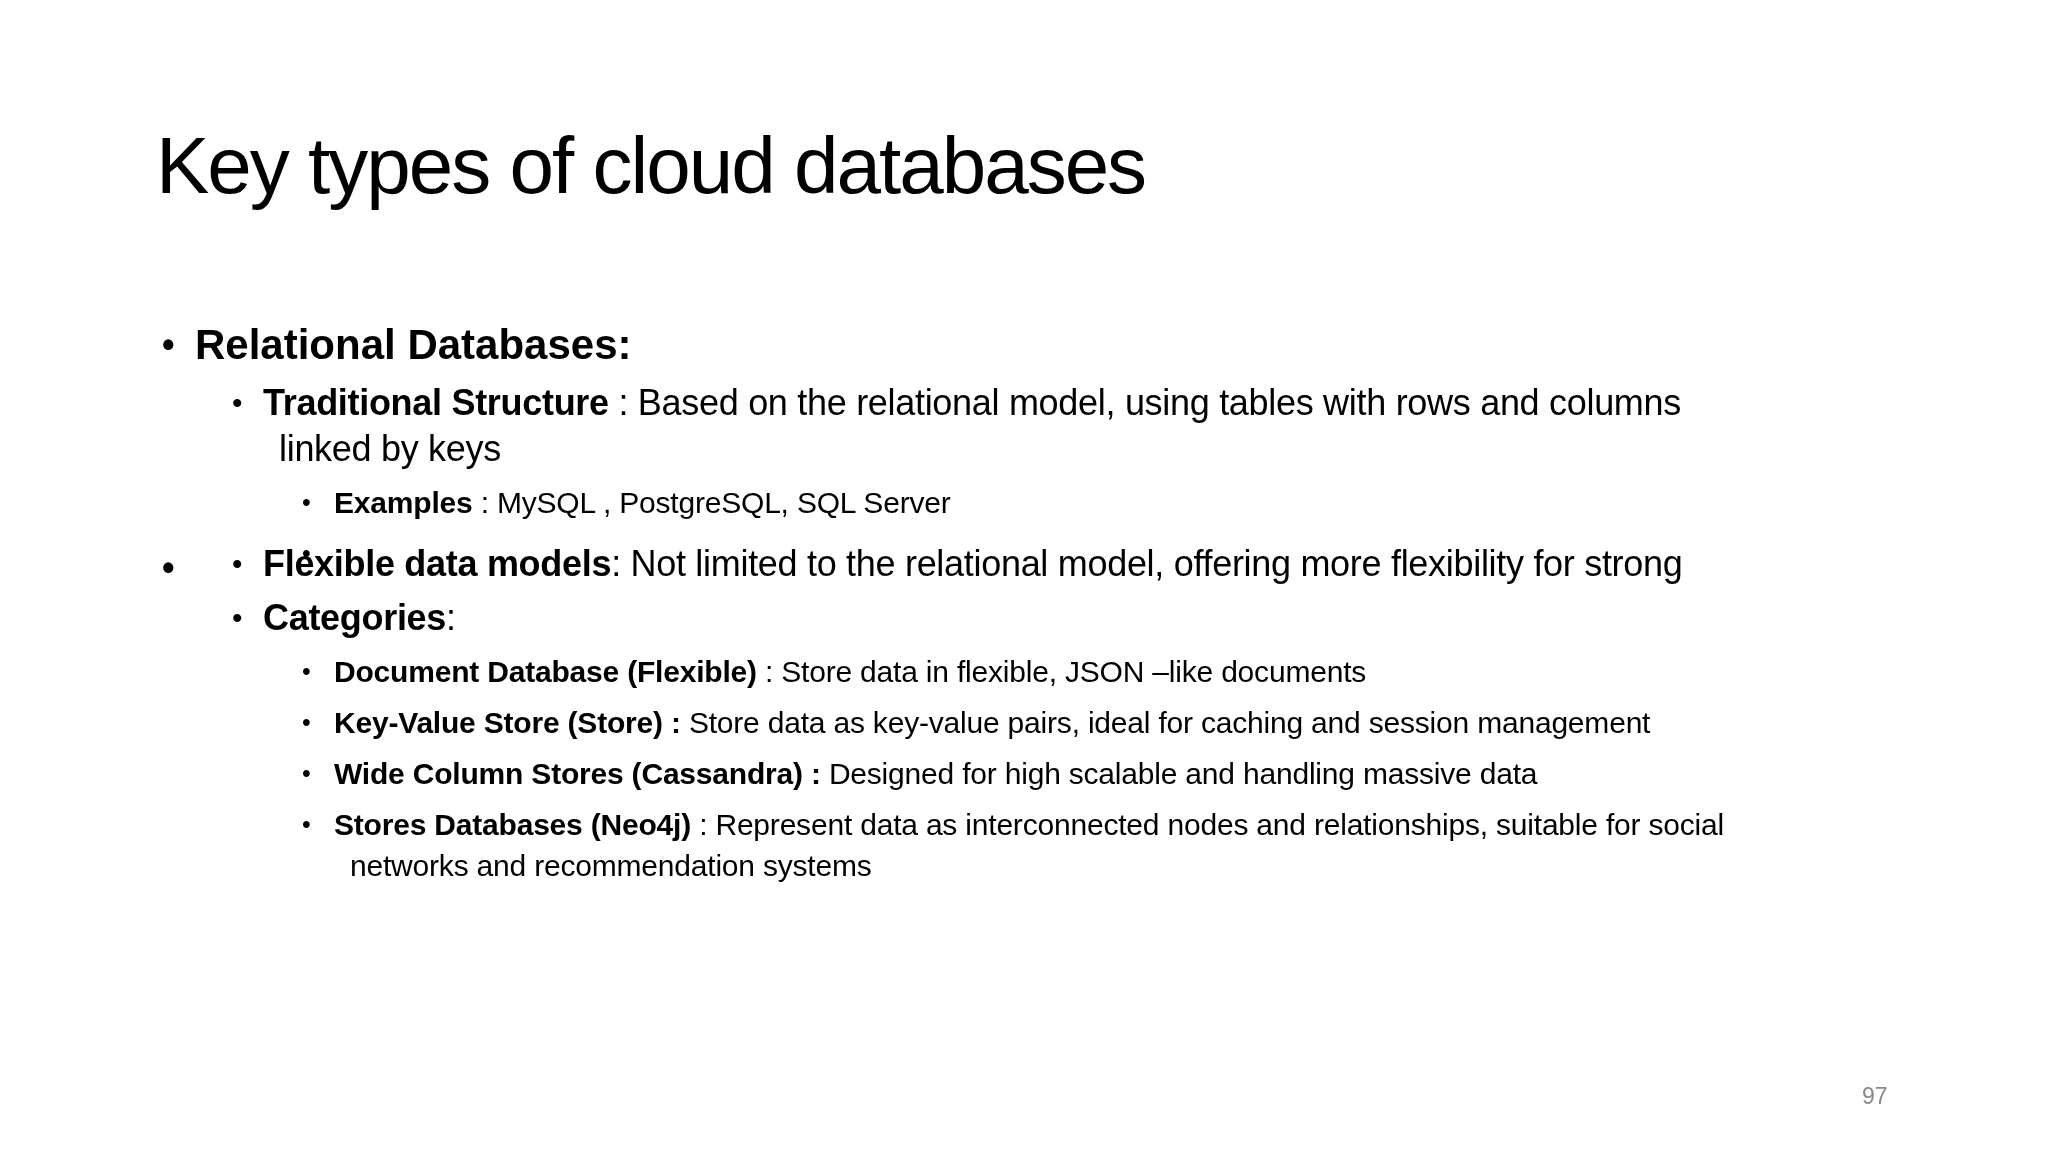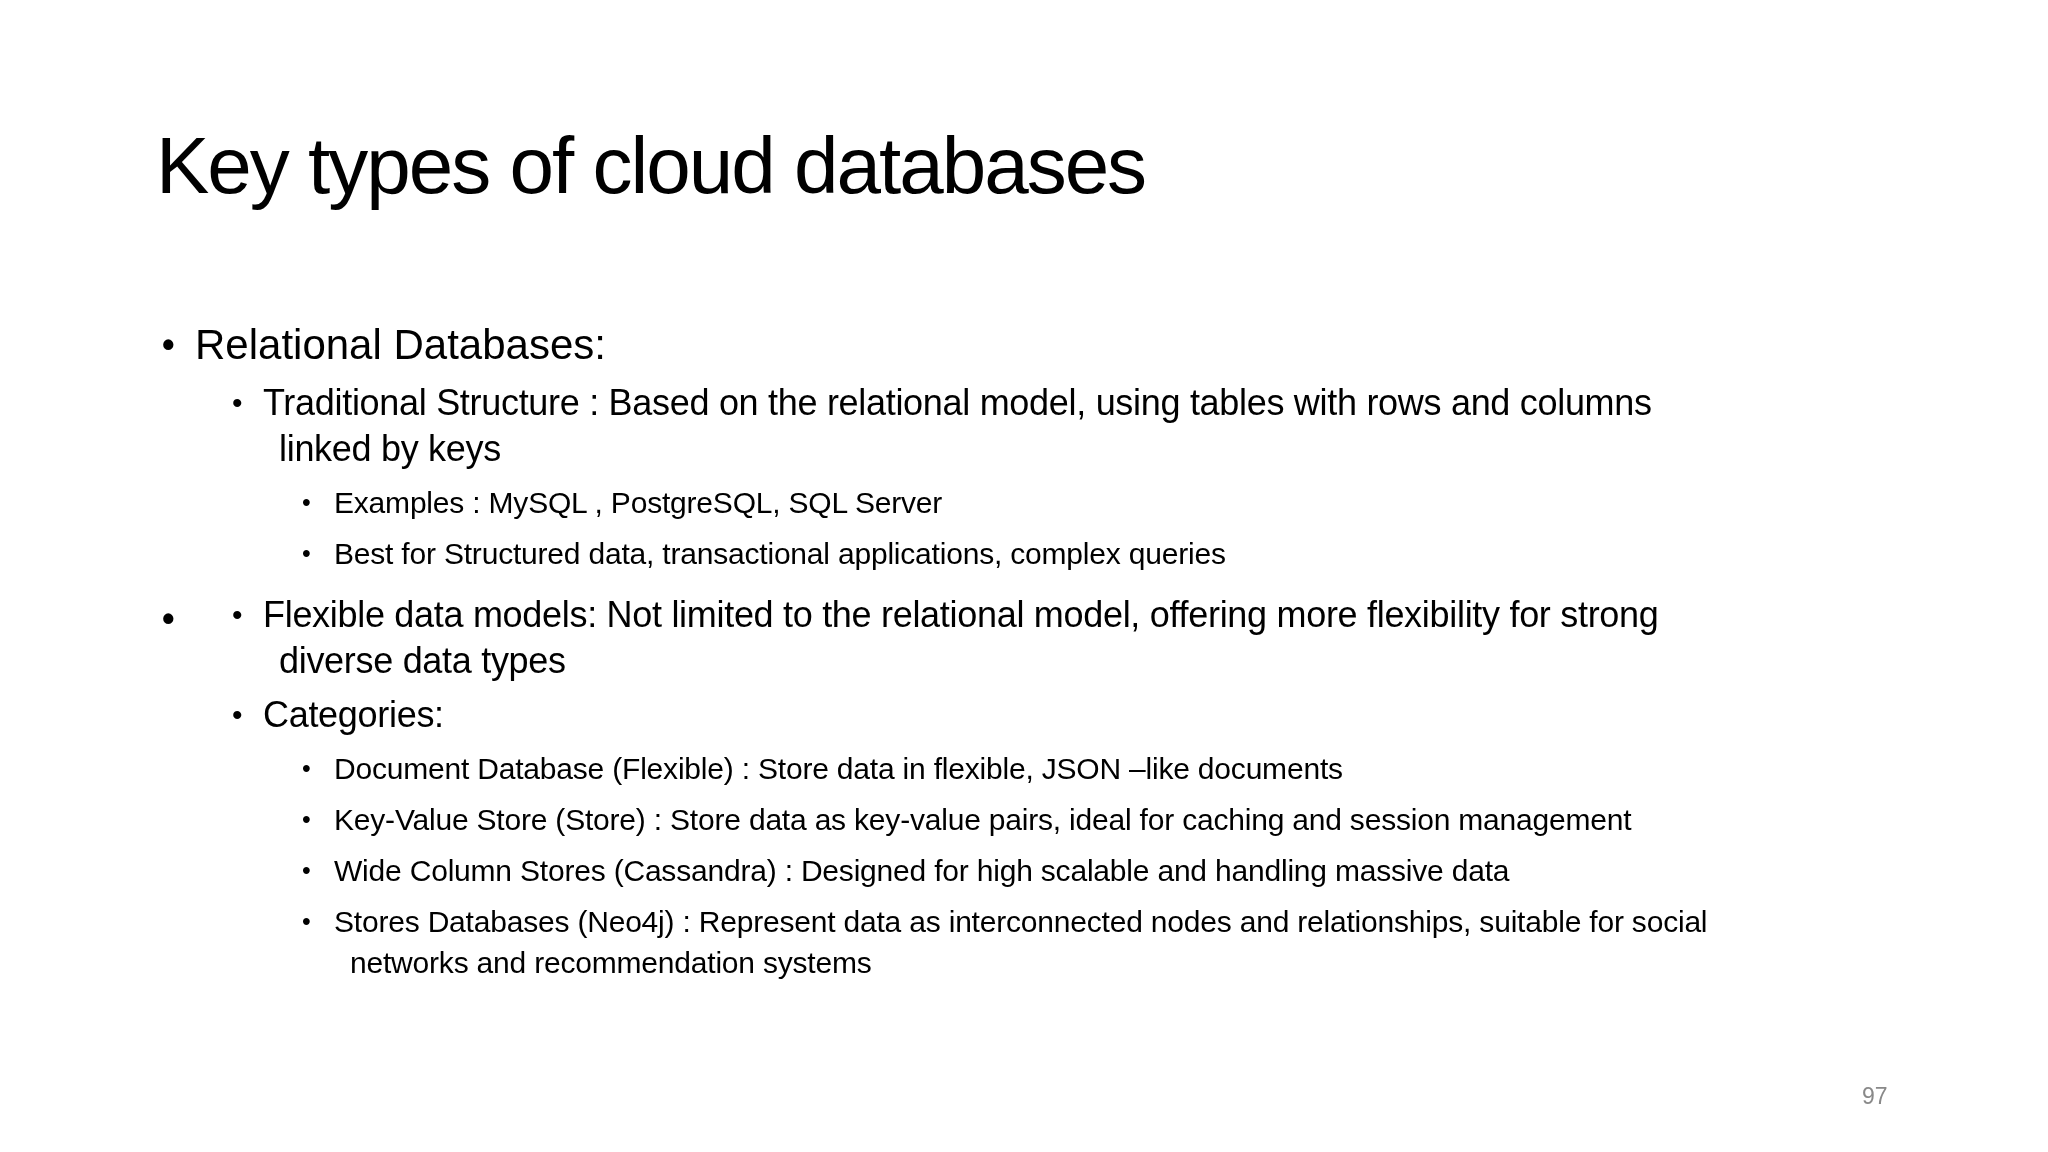--- a/index.html
+++ b/index.html
@@ -21,21 +21,21 @@
     color:#000000;
   }
   #body {
     position:absolute;
     left:156px; top:318px;
     width:1820px;
   }
   ul.content { list-style:none; margin:0; padding:0; }
   ul.content li { position:relative; white-space:nowrap; }
   ul.content li .cont { display:block; white-space:nowrap;margin-left:16px; }
-  .bold { font-weight:400; }
+  .bold { font-weight:700; }
   .bullet { position:absolute; top:0; }
 
   li.l1 { font-size:42px; font-weight:700; line-height:54px; padding-left:39px; margin-top:18px; }
   li.l1:first-child { margin-top:0; }
   li.l1 .bullet { left:6px; font-size:36px; }
 
   li.l2 { font-size:36px; font-weight:400; line-height:46px; padding-left:107px; margin-top:8px; letter-spacing:-0.3px; }
   li.l2 .bullet { left:76px; font-size:30px; }
 
   li.l3 { font-size:30px; font-weight:400; line-height:41px; padding-left:178px; margin-top:10px; letter-spacing:-0.2px; }
@@ -72,34 +72,33 @@
       </li>
 
       <li class="l3">
         <span class="bullet">•</span>
         <span class="bold">Examples </span><span>: MySQL , PostgreSQL, SQL Server</span>
         <span class="cont"></span>
       </li>
 
       <li class="l3">
         <span class="bullet">•</span>
-        <span class="bold"></span><span>Best for Structured data, transactional applications, complex queries</span>
+        <span class="bold"></span>
         <span class="cont"></span>
       </li>
 
       <li class="l1">
         <span class="bullet">•</span>
         <span></span>
         <span class="cont"></span>
       </li>
 
       <li class="l2">
         <span class="bullet">•</span>
         <span class="bold">Flexible data models</span><span>: Not limited to the relational model, offering more flexibility for strong</span>
-        <span class="cont">diverse data types</span>
       </li>
 
       <li class="l2">
         <span class="bullet">•</span>
         <span class="bold">Categories</span><span>:</span>
         <span class="cont"></span>
       </li>
 
       <li class="l3">
         <span class="bullet">•</span>

